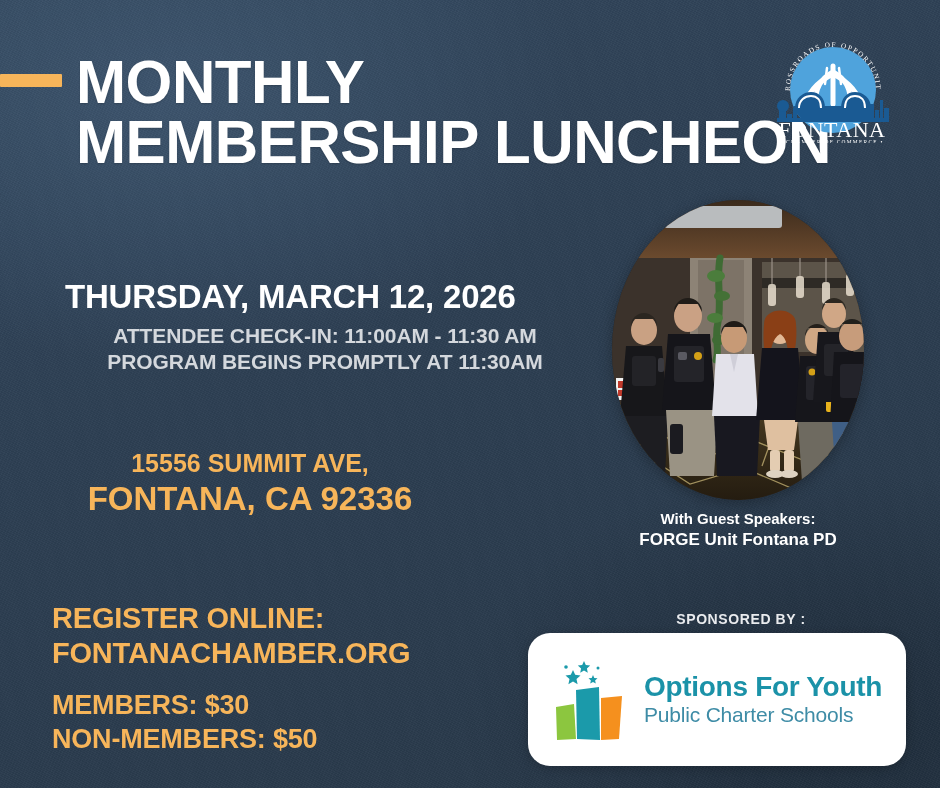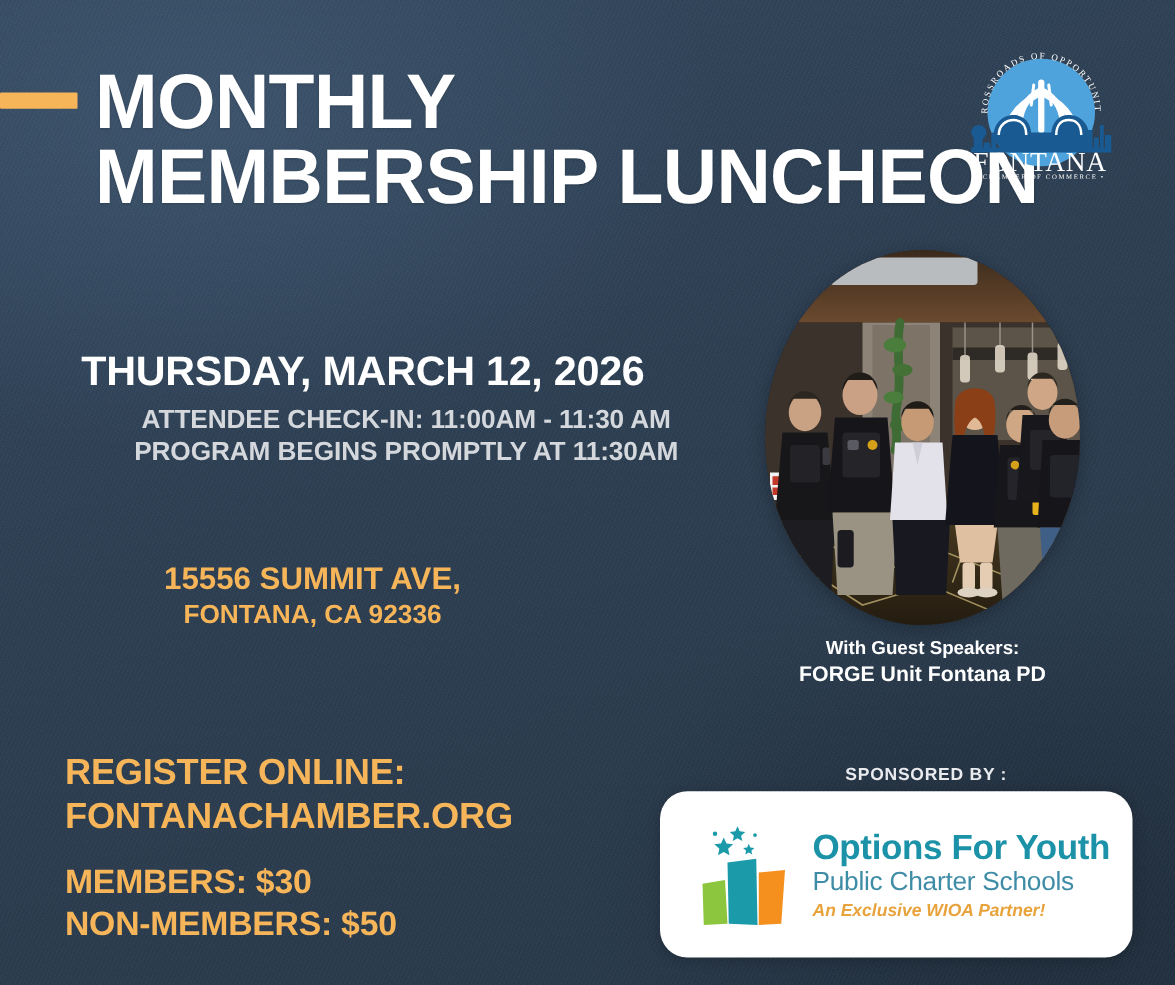--- a/index.html
+++ b/index.html
@@ -61,21 +61,21 @@
   .date-sub{
     color:#D4D8DD; font-weight:700; font-size:21px; letter-spacing:-0.1px;
     margin-top:8px; text-align:center; white-space:nowrap;
   }
   .date-sub.s2{ margin-top:2px; }
 
   
   .venue{ position:absolute; left:40px; top:440px; width:420px; text-align:center; color:#F7B55A; }
   .venue .v1{ font-weight:700; font-size:28px; letter-spacing:0.3px; }
   .venue .v2{ font-weight:700; font-size:25px; margin-top:9px; }
-  .venue .v3{ font-weight:700; font-size:21px; margin-top:2px; }
+  .venue .v3{ font-weight:700; font-size:33px; margin-top:2px; }
 
   
   .register{ position:absolute; left:52px; top:602px; color:#F7B55A; }
   .register .r1{ font-weight:700; font-size:29px; letter-spacing:-0.2px; }
   .register .r2{ font-weight:700; font-size:29px; letter-spacing:-0.2px; margin-top:2px; }
   .prices{ position:absolute; left:52px; top:690px; color:#F7B55A; }
   .prices .p1{ font-weight:700; font-size:27px; letter-spacing:-0.2px; }
   .prices .p2{ font-weight:700; font-size:27px; letter-spacing:-0.2px; margin-top:3px; }
 
   
@@ -95,21 +95,21 @@
   .speakers .sp2{ font-size:17px; }
 
   
   .sponsored-by{
     position:absolute; left:576px; top:611px; width:330px; text-align:center;
     color:#E9EBEE; font-weight:700; font-size:14px; letter-spacing:0.6px;
   }
   .sponsor-card{
     position:absolute; left:528px; top:633px; width:378px; height:133px;
     background:#ffffff; border-radius:22px;
-    display:flex; align-items:center; padding-left:24px;
+    display:flex; align-items:center; padding-left:18px;
     box-shadow:0 2px 10px rgba(0,0,0,.2);
   }
   .sponsor-mark{ width:86px; height:86px; flex:0 0 86px; }
   .sponsor-mark svg{ display:block; width:86px; height:86px; }
   .sponsor-text{ margin-left:12px; }
   .ofy-1{ color:#1B92A8; font-weight:700; font-size:28px; letter-spacing:-0.3px; line-height:1.05; }
   .ofy-2{ color:#3E8CA6; font-weight:400; font-size:21px; letter-spacing:-0.2px; line-height:1.15; margin-top:1px; }
   .ofy-3{ color:#E8A33C; font-weight:700; font-style:italic; font-size:14px; margin-top:2px; }
 </style>
 </head>
@@ -345,17 +345,16 @@
         </g>
 
         <path d="M10,50 L28,47 L30,82 L11,83 Z" fill="#8CC63F"></path>
         <path d="M30,33 L53,30 L54,83 L31,82 Z" fill="#1B9AAA"></path>
         <path d="M55,41 L76,39 L73,82 L55,83 Z" fill="#F5901E"></path>
       </svg>
     </div>
     <div class="sponsor-text">
       <div class="ofy-1">Options For Youth</div>
       <div class="ofy-2">Public Charter Schools</div>
-      <div class="ofy-3">An Exclusive WIOA Partner!</div>
     </div>
   </div>
 
 </div>
 
 </body></html>

